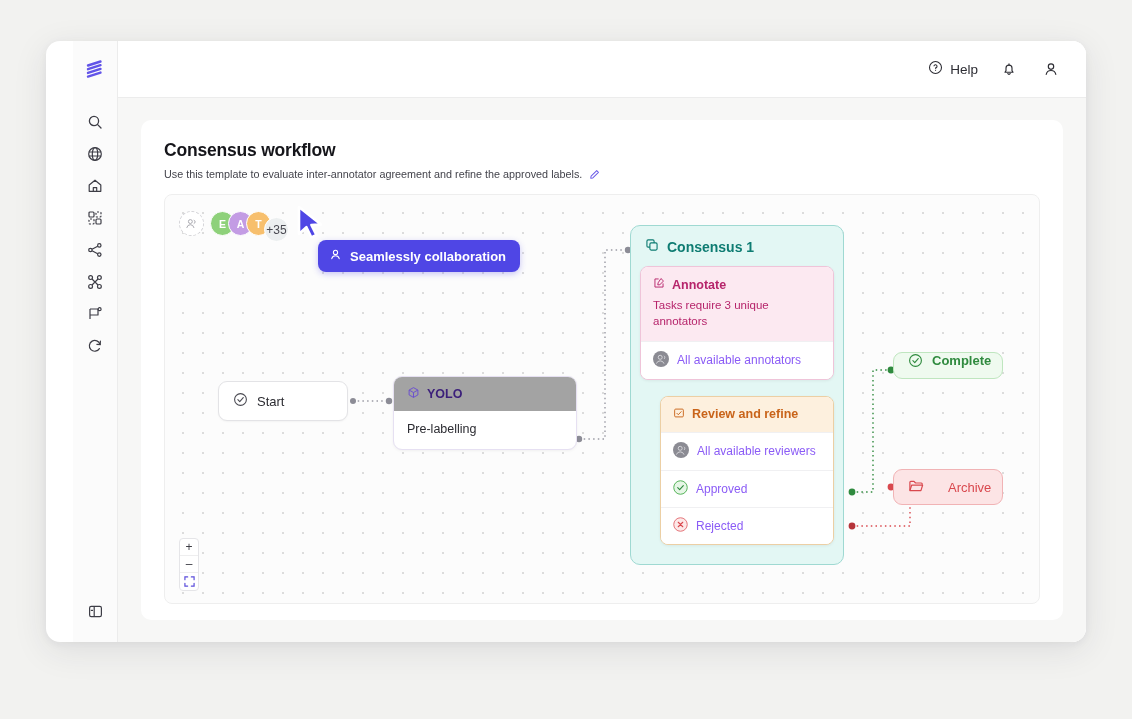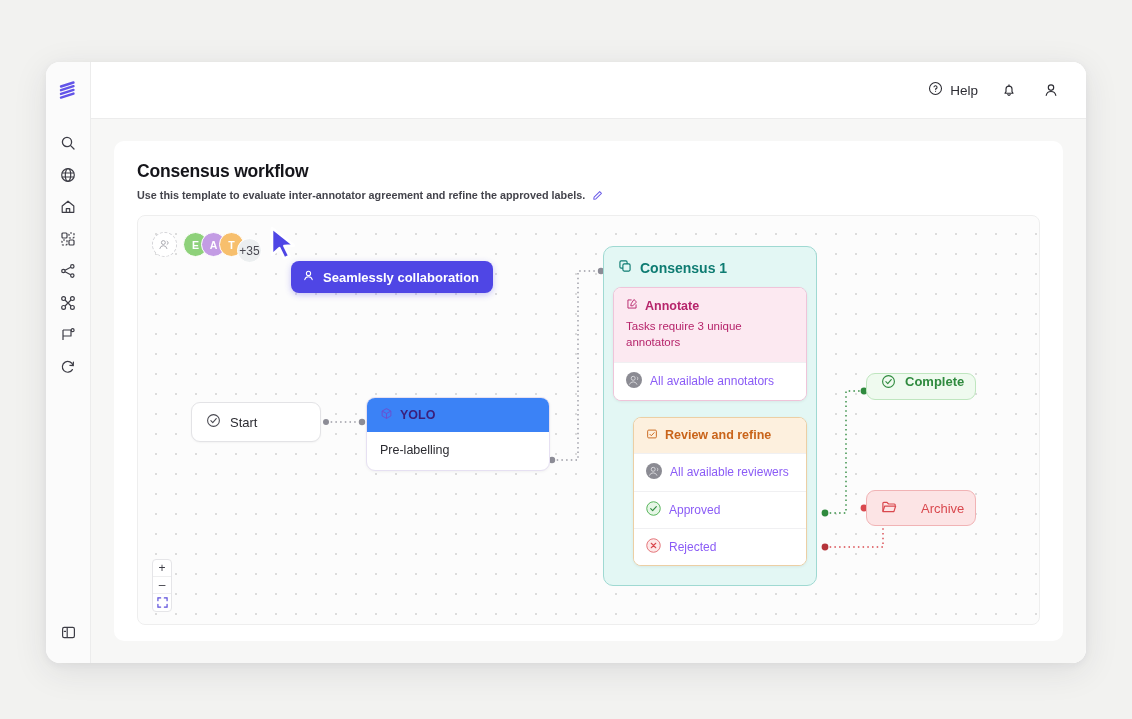--- a/index.html
+++ b/index.html
@@ -4,27 +4,28 @@
 <style>
   * { box-sizing: border-box; margin: 0; padding: 0; }
   html, body {
     width: 1132px; height: 719px;
     background: #f2f2f0;
     font-family: "Liberation Sans", sans-serif;
     overflow: hidden;
   }
   .app-window {
     position: absolute;
-    left: 46px; top: 62px;
+    left: 46px; top: 41px;
     width: 1040px; height: 601px;
     background: #ffffff;
     border-radius: 14px;
     box-shadow: 0 8px 34px rgba(40,40,60,.10), 0 2px 8px rgba(40,40,60,.05);
     overflow: hidden;
     display: flex;
+    padding-left: 27px;
   }
   
   .sidebar {
     width: 45px; height: 100%;
     background: #fbfbfb;
     border-right: 1px solid #ececec;
     display: flex; flex-direction: column; align-items: center;
     padding-top: 14px;
     flex: 0 0 45px;
   }
@@ -68,21 +69,21 @@
     background: #ffffff; border-radius: 10px;
     padding: 20px 23px 0 23px;
     display: flex; flex-direction: column;
   }
   .page-title {
     font-size: 17.5px; font-weight: bold; color: #15151a;
     letter-spacing: -.2px;
   }
   .page-sub {
     margin-top: 7px; font-size: 10.8px; color: #44444c;
-    display: flex; align-items: center; gap: 7px; font-weight: bold;
+    display: flex; align-items: center; gap: 7px;
   }
   .edit-icon { color: #6b5ce7; display:flex; cursor:pointer; }
   
   .canvas-wrap {
     margin-top: 14px; margin-bottom: 16px;
     flex: 1 1 auto; position: relative;
     border: 1px solid #eeeeee; border-radius: 8px;
     background-color: #fcfcfc;
     background-image: radial-gradient(#dcdcdc .9px, transparent .9px);
     background-size: 20px 20px;
@@ -100,21 +101,21 @@
     cursor: pointer;
   }
   
   .yolo-node {
     left: 228px; top: 181px; width: 184px;
     background: #fff; border: 1px solid #e6e0f2; border-radius: 9px;
     overflow: hidden; box-shadow: 0 1px 3px rgba(0,0,0,.05);
     cursor: pointer;
   }
   .yolo-head {
-    background: #3b82f6; padding: 9px 13px;
+    background: #a3a3a3; padding: 9px 13px;
     display: flex; align-items: center; gap: 7px;
     font-size: 12.5px; font-weight: bold; color: #3b1f7a;
   }
   .yolo-body { padding: 11px 13px 13px 13px; font-size: 12.5px; color: #2b2b31; }
   
   .consensus-group {
     left: 465px; top: 30px; width: 214px; height: 340px;
     background: #e3f7f4; border: 1px solid #9fd9d2; border-radius: 10px;
     padding: 9px;
     cursor: pointer;

